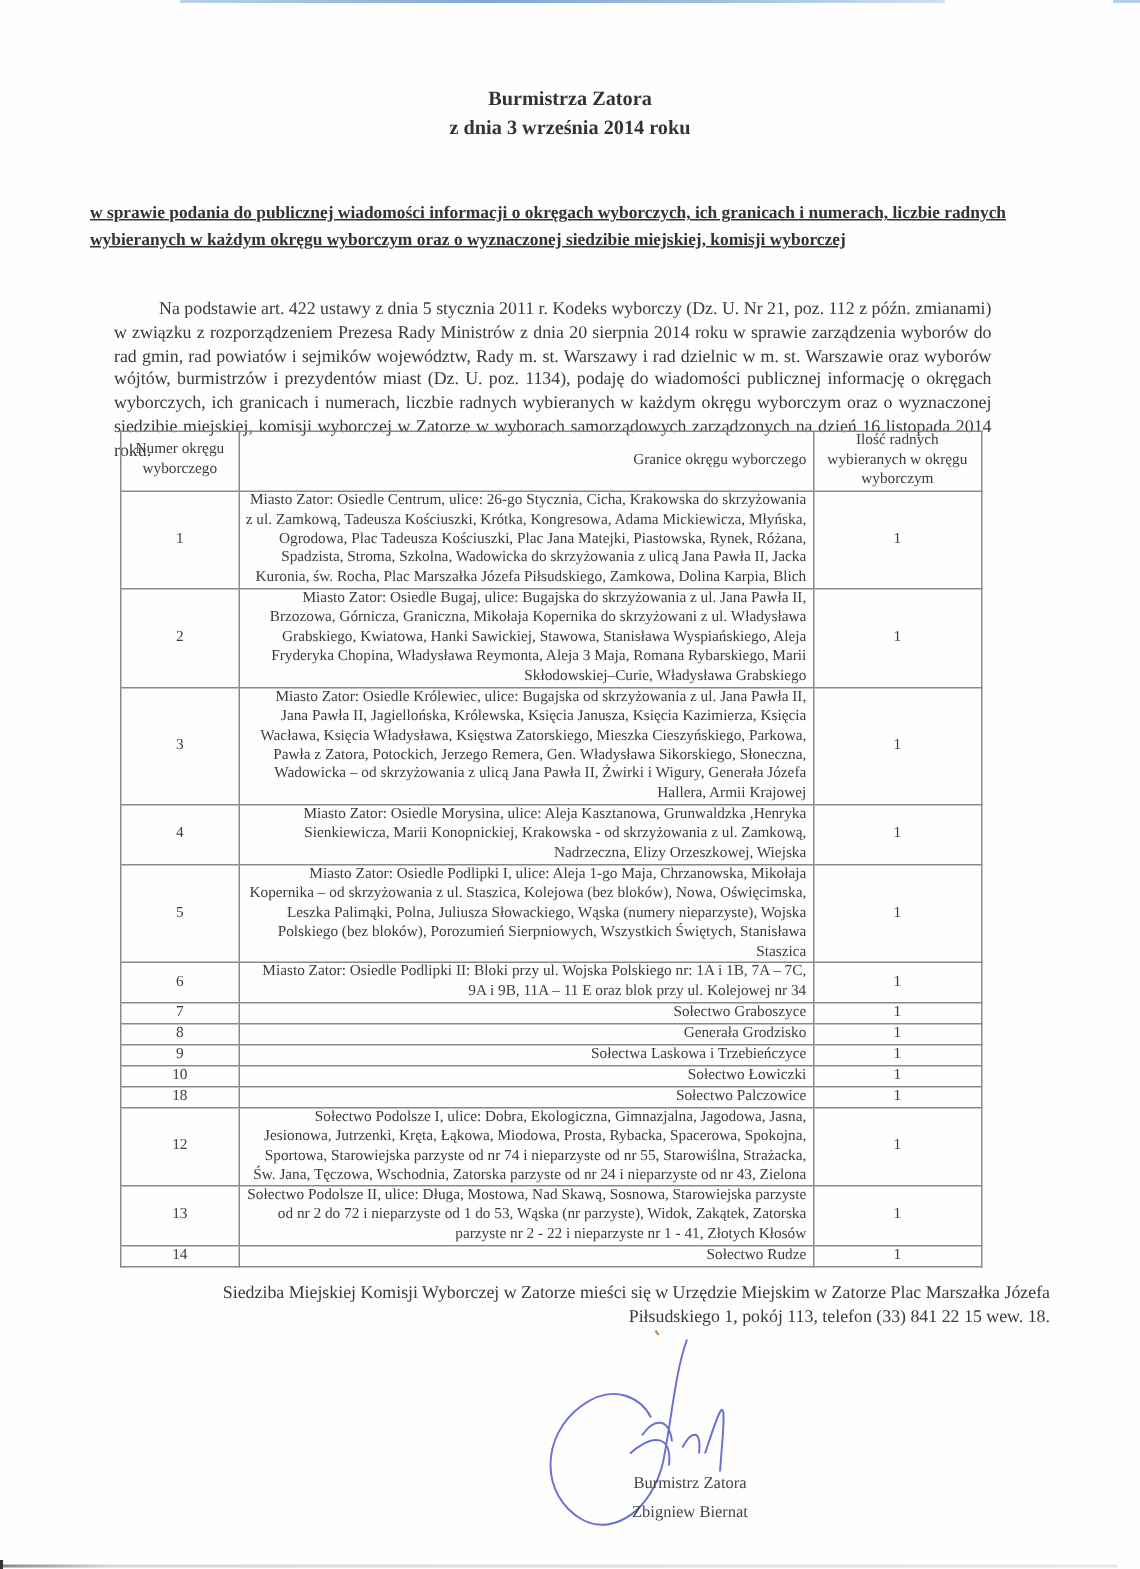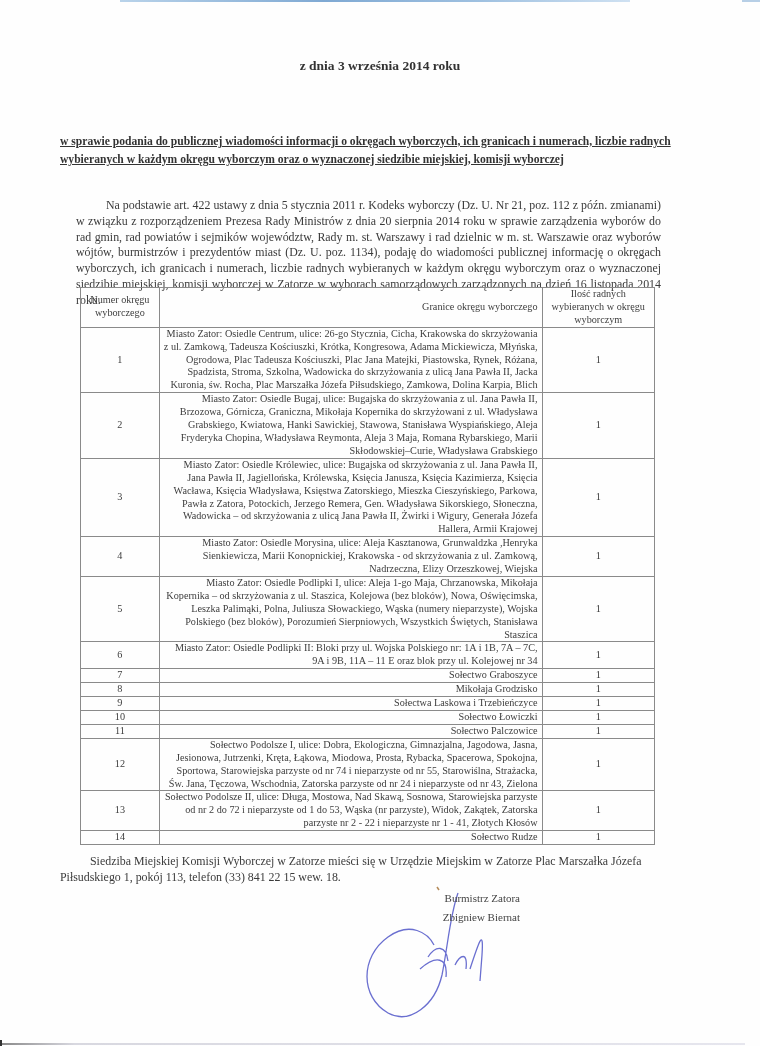--- a/index.html
+++ b/index.html
@@ -43,34 +43,35 @@
     }
     table.districts th { font-weight: normal; text-align: center; }
     .col-num { width: 70px; text-align: center; }
     .col-bound { width: 377px; text-align: right; }
     .col-count { width: 104px; text-align: center; }
     td.col-bound { padding-left: 4px; }
     .footer {
       position: absolute; left: 60px; top: 853px; width: 640px;
       font-size: 11.9px; line-height: 16px; color: #3a3a3a;
     }
-    .footer p { margin: 0; text-indent: 30px; }
+    .footer p { margin: 0; text-indent: 30px; text-align: right; }
     .signature-block {
-      position: absolute; left: 400px; top: 889px; width: 120px;
-      font-size: 11px; line-height: 19px; color: #444; text-align: right;
+      position: absolute; left: 400px; top: 980px; width: 120px;
+      font-size: 11px; line-height: 19px; color: #444; text-align: center;
     }
     .sig-svg { position: absolute; left: 350px; top: 885px; width: 180px; height: 150px; }
   </style>
 </head>
 <body>
 
 <div class="top-strip"></div>
 <div class="top-strip-right"></div>
 
 <div class="header-block">
+  <div>Burmistrza Zatora</div>
   <div>z dnia 3 września 2014 roku</div>
 </div>
 
 <div class="subject">w sprawie podania do publicznej wiadomości informacji o okręgach wyborczych, ich granicach i numerach, liczbie radnych wybieranych w każdym okręgu wyborczym oraz o wyznaczonej siedzibie miejskiej,  komisji wyborczej</div>
 
 <div class="intro">
   <p>Na podstawie art. 422  ustawy z dnia 5 stycznia 2011 r. Kodeks wyborczy (Dz. U. Nr 21, poz. 112 z późn. zmianami) w związku z rozporządzeniem Prezesa Rady Ministrów z dnia 20 sierpnia 2014 roku w sprawie zarządzenia wyborów do rad gmin, rad powiatów i sejmików województw, Rady m. st. Warszawy i rad dzielnic w m. st. Warszawie oraz wyborów wójtów, burmistrzów i prezydentów miast (Dz. U. poz. 1134), podaję do wiadomości publicznej informację o okręgach wyborczych, ich granicach i numerach, liczbie radnych wybieranych w każdym okręgu wyborczym oraz o wyznaczonej siedzibie miejskiej, komisji wyborczej w Zatorze w wyborach samorządowych zarządzonych na dzień 16 listopada 2014 roku.</p>
 </div>
 
 <table class="districts">
@@ -112,35 +113,35 @@
         <td class="col-bound">Miasto Zator:  Osiedle Podlipki II: Bloki przy ul. Wojska Polskiego nr: 1A i 1B, 7A – 7C, 9A i 9B, 11A – 11 E oraz blok przy ul. Kolejowej nr 34</td>
         <td class="col-count">1</td>
       </tr>
       <tr>
         <td class="col-num">7</td>
         <td class="col-bound">Sołectwo Graboszyce</td>
         <td class="col-count">1</td>
       </tr>
       <tr>
         <td class="col-num">8</td>
-        <td class="col-bound">Mikołaja Grodzisko</td>
+        <td class="col-bound">Generała Grodzisko</td>
         <td class="col-count">1</td>
       </tr>
       <tr>
         <td class="col-num">9</td>
         <td class="col-bound">Sołectwa Laskowa i Trzebieńczyce</td>
         <td class="col-count">1</td>
       </tr>
       <tr>
         <td class="col-num">10</td>
         <td class="col-bound">Sołectwo Łowiczki</td>
         <td class="col-count">1</td>
       </tr>
       <tr>
-        <td class="col-num">11</td>
+        <td class="col-num">18</td>
         <td class="col-bound">Sołectwo Palczowice</td>
         <td class="col-count">1</td>
       </tr>
       <tr>
         <td class="col-num">12</td>
         <td class="col-bound">Sołectwo Podolsze I, ulice:  Dobra, Ekologiczna, Gimnazjalna, Jagodowa, Jasna, Jesionowa, Jutrzenki, Kręta, Łąkowa, Miodowa, Prosta, Rybacka, Spacerowa, Spokojna, Sportowa, Starowiejska parzyste od nr 74 i nieparzyste od nr 55, Starowiślna, Strażacka, Św. Jana, Tęczowa, Wschodnia, Zatorska parzyste od nr 24 i nieparzyste od nr 43, Zielona</td>
         <td class="col-count">1</td>
       </tr>
       <tr>
         <td class="col-num">13</td>

